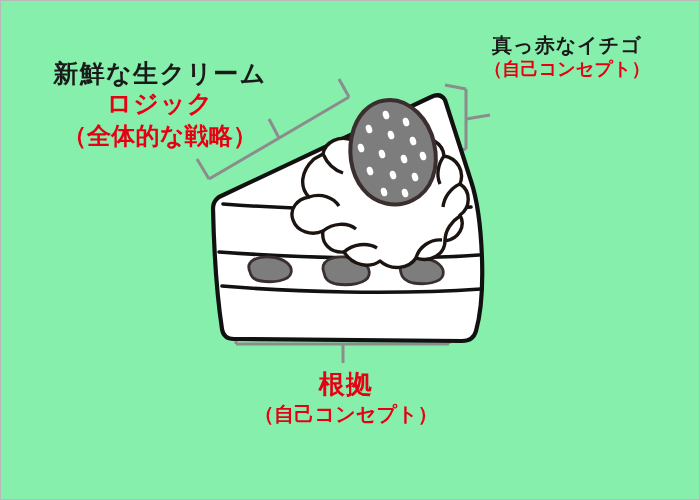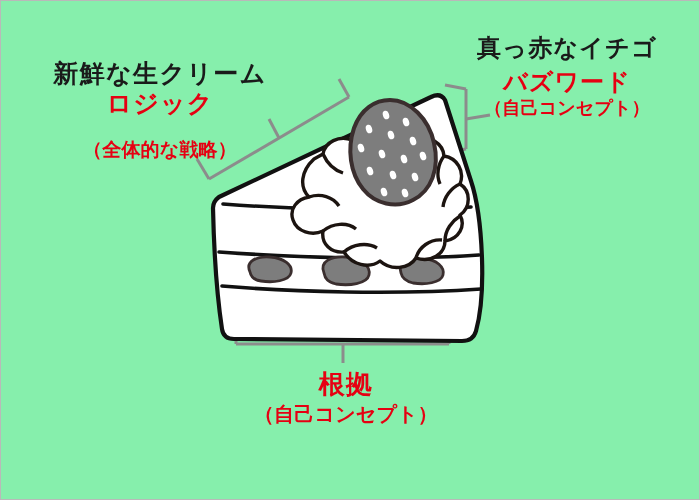--- a/index.html
+++ b/index.html
@@ -40,25 +40,25 @@
     display: block;
     color: #e60012;
     font-weight: 700;
     letter-spacing: 0.01em;
   }
 
   
   #label-cream { left: 14px; top: 58px; width: 290px; }
   #label-cream .lbl-main { font-size: 25px; }
   #label-cream .lbl-key  { font-size: 25px; }
-  #label-cream .lbl-sub  { font-size: 19px; margin-top: 20px; }
+  #label-cream .lbl-sub  { font-size: 24px; margin-top: 4px; }
 
   
   #label-strawberry { left: 452px; top: 33px; width: 228px; }
-  #label-strawberry .lbl-main { font-size: 24px; }
+  #label-strawberry .lbl-main { font-size: 20px; }
   #label-strawberry .lbl-key  { font-size: 24px; margin-top: 6px; }
   #label-strawberry .lbl-sub  { font-size: 18px; margin-top: 0; }
 
   
   #label-sponge { left: 180px; top: 362px; width: 330px; }
   #label-sponge .lbl-main { font-size: 25px; }
   #label-sponge .lbl-key  { font-size: 26px; margin-top: 6px; }
   #label-sponge .lbl-sub  { font-size: 20px; margin-top: 3px; }
 
   #illustration {
@@ -170,21 +170,20 @@
   </svg>
 
   <div class="label-group" id="label-cream">
     <span class="lbl-main">新鮮な生クリーム</span>
     <span class="lbl-key">ロジック</span>
     <span class="lbl-sub">（全体的な戦略）</span>
   </div>
 
   <div class="label-group" id="label-strawberry">
     <span class="lbl-main">真っ赤なイチゴ</span>
-    <span class="lbl-key">バズワード</span>
     <span class="lbl-sub">（自己コンセプト）</span>
   </div>
 
   <div class="label-group" id="label-sponge">
     <span class="lbl-key">根拠</span>
     <span class="lbl-sub">（自己コンセプト）</span>
   </div>
 
 </div>
 

